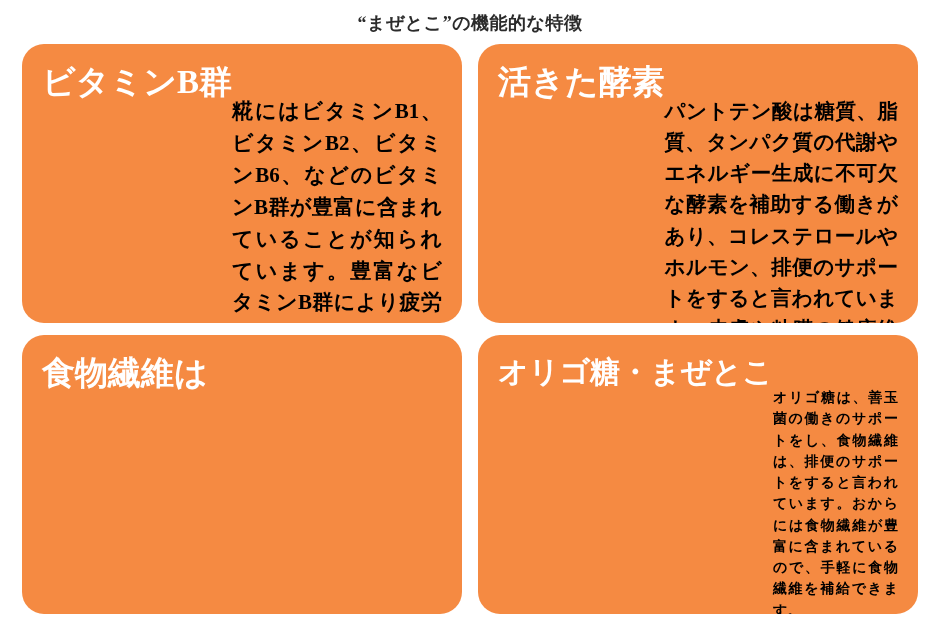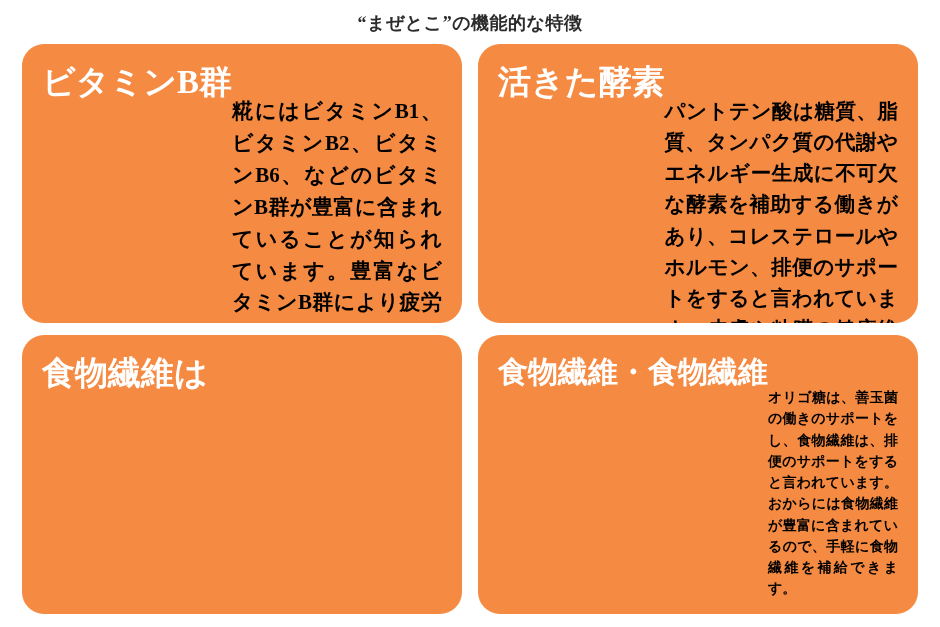--- a/index.html
+++ b/index.html
@@ -95,18 +95,18 @@
     <div class="card card--b2">
       <div class="card-title">活きた酵素</div>
       <div class="card-body">パントテン酸は糖質、脂質、タンパク質の代謝やエネルギー生成に不可欠な酵素を補助する働きがあり、コレステロールやホルモン、排便のサポートをすると言われています。皮膚や粘膜の健康維持にも期待できます。</div>
     </div>
 
     <div class="card card--b3">
       <div class="card-title">食物繊維は</div>
     </div>
 
     <div class="card card--b4">
-      <div class="card-title small">食物繊維・食物繊維</div>
+      <div class="card-title small">オリゴ糖・まぜとこ</div>
       <div class="card-body">オリゴ糖は、善玉菌の働きのサポートをし、食物繊維は、排便のサポートをすると言われています。おからには食物繊維が豊富に含まれているので、手軽に食物繊維を補給できます。</div>
     </div>
 
   </div>
 </div>
 
 </body></html>

